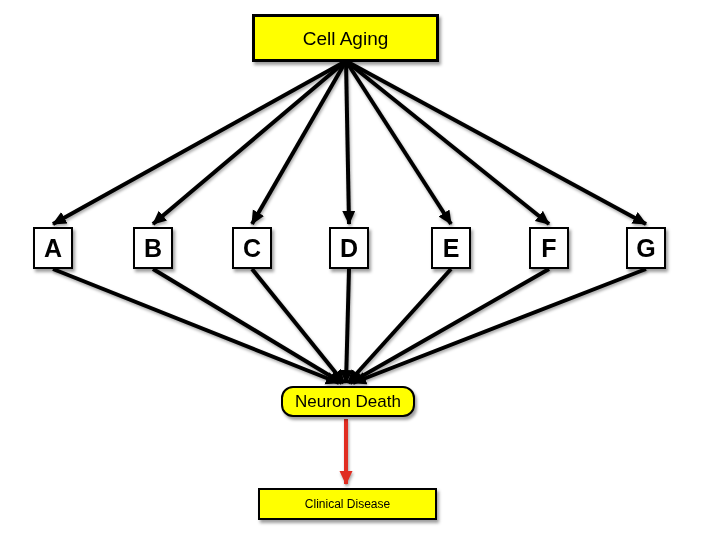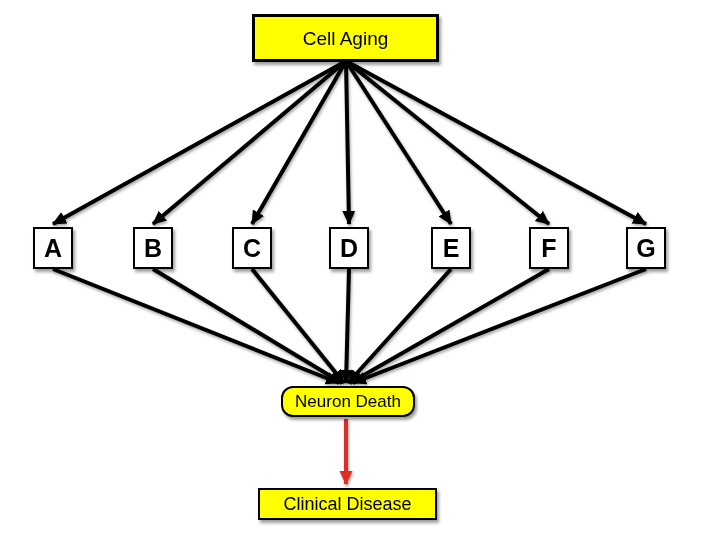--- a/index.html
+++ b/index.html
@@ -77,15 +77,15 @@
   <div id="nodes" class="nodes-layer">
       <div class="node node-process" style="left: 252px; top: 14px; width: 187px; height: 48px; background: rgb(255, 255, 0); border-width: 3px; font-size: 19px; font-weight: 400;">Cell Aging</div>
       <div class="node node-factor" style="left: 33px; top: 227px; width: 40px; height: 42px; background: rgb(255, 255, 255); border-width: 2px; font-size: 25px; font-weight: 700;">A</div>
       <div class="node node-factor" style="left: 133px; top: 227px; width: 40px; height: 42px; background: rgb(255, 255, 255); border-width: 2px; font-size: 25px; font-weight: 700;">B</div>
       <div class="node node-factor" style="left: 232px; top: 227px; width: 40px; height: 42px; background: rgb(255, 255, 255); border-width: 2px; font-size: 25px; font-weight: 700;">C</div>
       <div class="node node-factor" style="left: 329px; top: 227px; width: 40px; height: 42px; background: rgb(255, 255, 255); border-width: 2px; font-size: 25px; font-weight: 700;">D</div>
       <div class="node node-factor" style="left: 431px; top: 227px; width: 40px; height: 42px; background: rgb(255, 255, 255); border-width: 2px; font-size: 25px; font-weight: 700;">E</div>
       <div class="node node-factor" style="left: 529px; top: 227px; width: 40px; height: 42px; background: rgb(255, 255, 255); border-width: 2px; font-size: 25px; font-weight: 700;">F</div>
       <div class="node node-factor" style="left: 626px; top: 227px; width: 40px; height: 42px; background: rgb(255, 255, 255); border-width: 2px; font-size: 25px; font-weight: 700;">G</div>
       <div class="node node-process" style="left: 281px; top: 386px; width: 134px; height: 31px; background: rgb(255, 255, 0); border-width: 2px; font-size: 17px; font-weight: 400; border-radius: 12px;">Neuron Death</div>
-      <div class="node node-process" style="left: 258px; top: 488px; width: 179px; height: 32px; background: rgb(255, 255, 0); border-width: 2px; font-size: 18px; font-weight: 400;">Clinical Disease</div>
+      <div class="node node-process" style="left: 258px; top: 488px; width: 179px; height: 32px; background: rgb(255, 255, 0); border-width: 2px; font-size: 12px; font-weight: 400;">Clinical Disease</div>
     </div>
 </div>
 
 </body></html>

